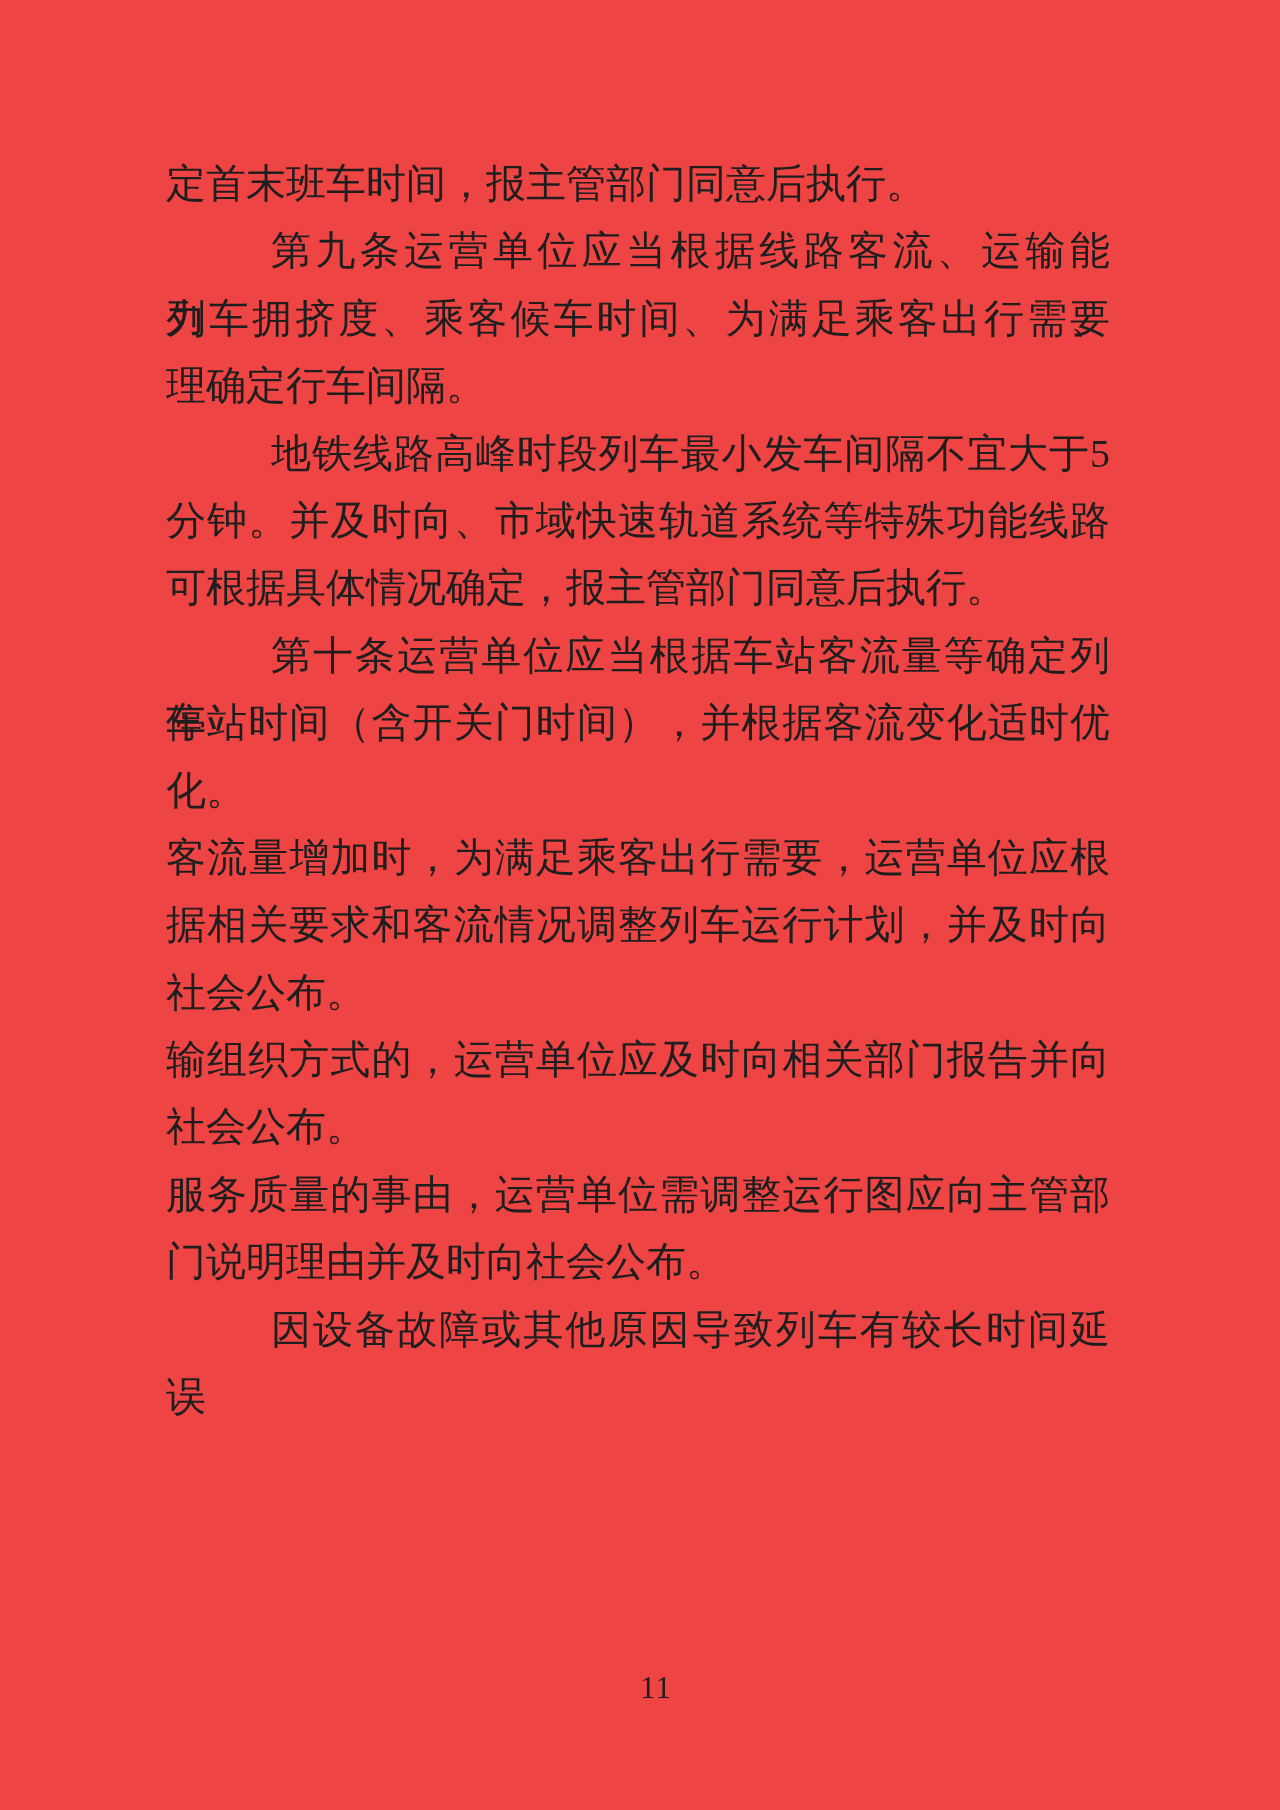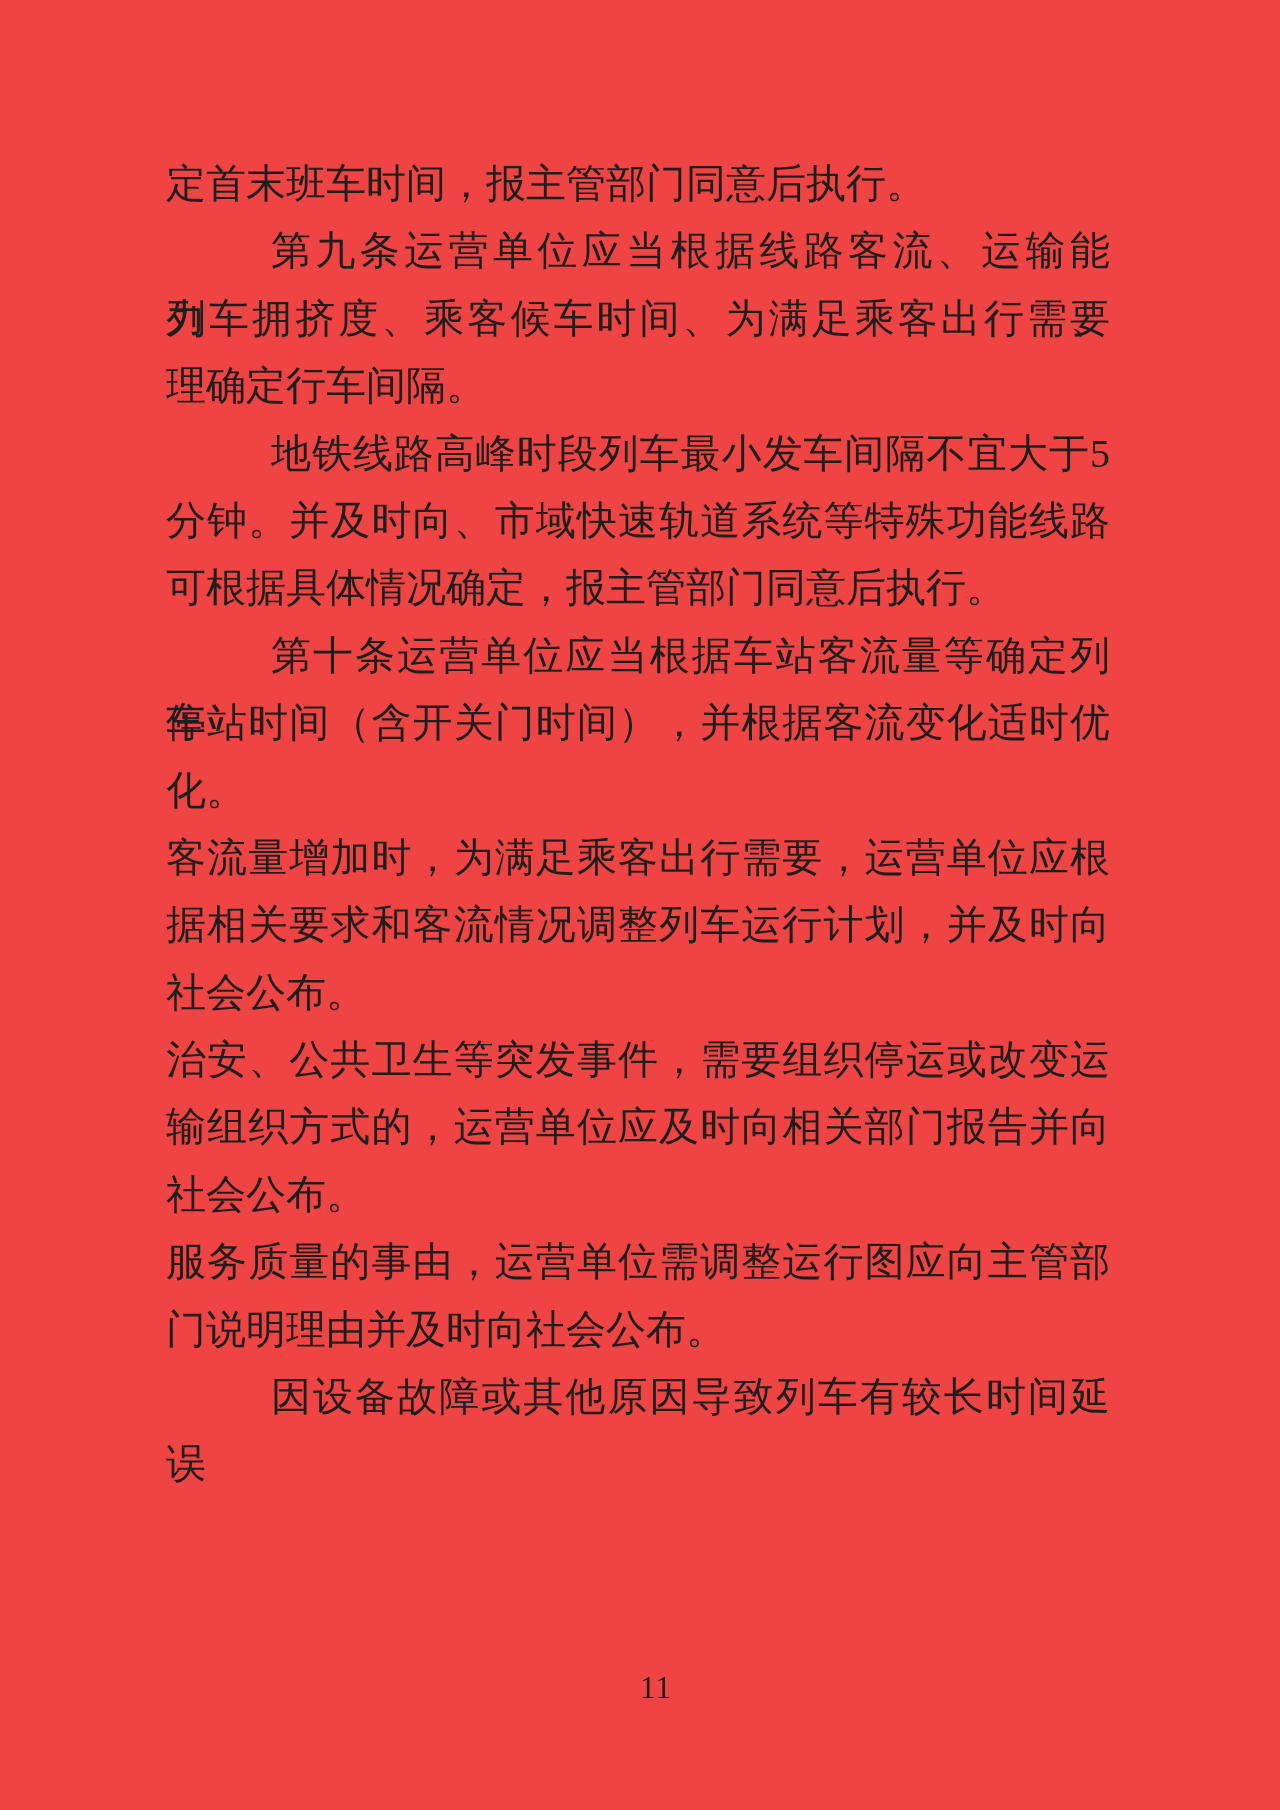--- a/index.html
+++ b/index.html
@@ -62,21 +62,20 @@
     <div class="line">理确定行车间隔。</div>
     <div class="line justify indent">地铁线路高峰时段列车最小发车间隔不宜大于5</div>
     <div class="line justify">分钟。并及时向、市域快速轨道系统等特殊功能线路</div>
     <div class="line">可根据具体情况确定，报主管部门同意后执行。</div>
     <div class="line justify indent">第十条运营单位应当根据车站客流量等确定列车</div>
     <div class="line justify">停站时间（含开关门时间），并根据客流变化适时优</div>
     <div class="line">化。</div>
     <div class="line justify">客流量增加时，为满足乘客出行需要，运营单位应根</div>
     <div class="line justify">据相关要求和客流情况调整列车运行计划，并及时向</div>
     <div class="line">社会公布。</div>
-    <div class="line justify">治安、公共卫生等突发事件，需要组织停运或改变运</div>
     <div class="line justify">输组织方式的，运营单位应及时向相关部门报告并向</div>
     <div class="line">社会公布。</div>
     <div class="line justify">服务质量的事由，运营单位需调整运行图应向主管部</div>
     <div class="line">门说明理由并及时向社会公布。</div>
     <div class="line justify indent">因设备故障或其他原因导致列车有较长时间延误</div>
   </div>
   <div class="page-number">11</div>
 </div>
 
 </body></html>

